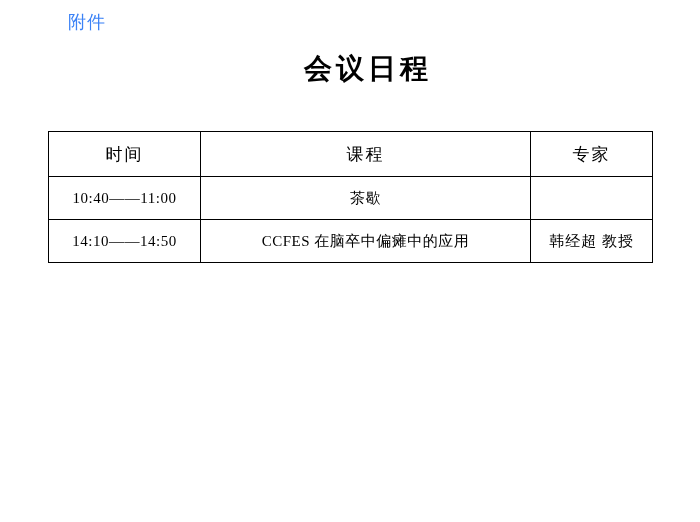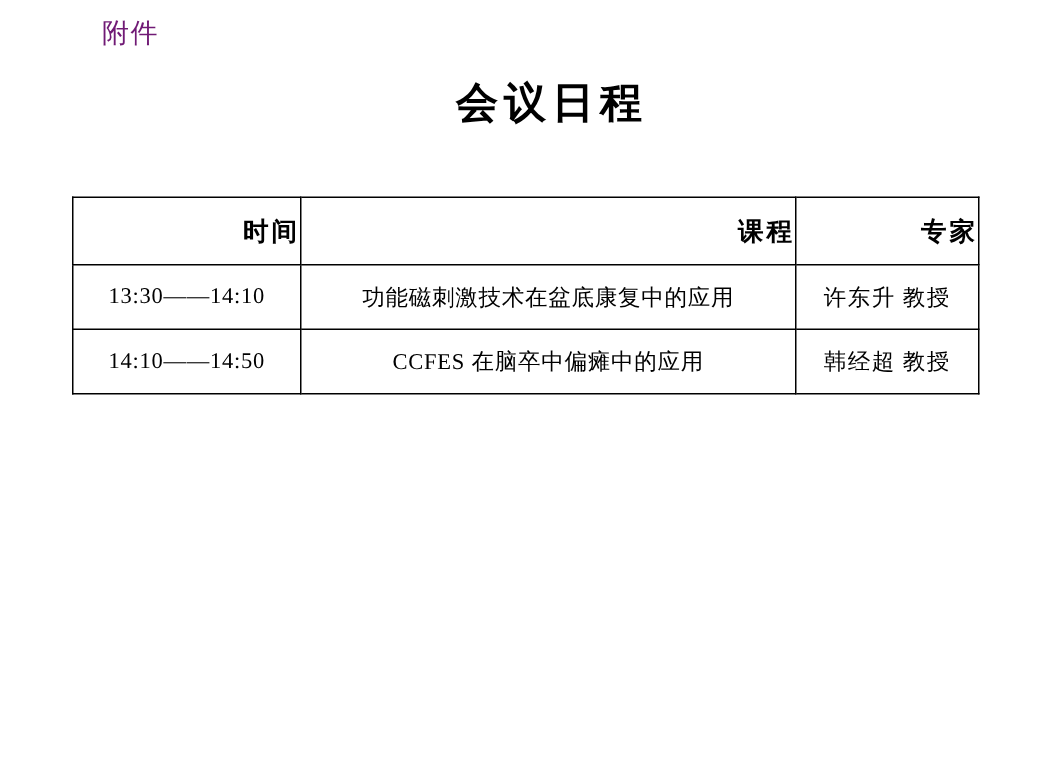--- a/index.html
+++ b/index.html
@@ -19,21 +19,21 @@
     width: 700px;
     height: 522px;
     box-sizing: border-box;
   }
   .attachment-label {
     position: absolute;
     left: 68px;
     top: 10px;
     font-size: 18px;
     letter-spacing: 1px;
-    color: #701a75;
+    color: #3b82f6;
   }
   .doc-title {
     position: absolute;
     left: 0;
     right: 0;
     top: 50px;
     text-align: center;
     font-size: 28px;
     font-weight: bold;
     letter-spacing: 4px;
@@ -56,25 +56,24 @@
     border: 1px solid #000000;
     padding: 0;
     height: 42px;
     font-size: 15px;
     font-weight: normal;
     vertical-align: middle;
     text-align: center;
     font-family: "Liberation Serif", "DejaVu Serif", serif;
   }
   table.agenda thead th {
-    font-weight: bold;
+    font-weight: normal;
     font-size: 17px;
     letter-spacing: 2px;
     height: 44px;
-    text-align: right;
   }
   col.c-time { width: 152px; }
   col.c-course { width: 330px; }
   col.c-expert { width: 122px; }
 
   td.time-cell {
     font-size: 15px;
     letter-spacing: 0.5px;
     font-family: "Liberation Serif", "DejaVu Serif", serif;
   }
@@ -106,23 +105,23 @@
       </colgroup>
       <thead>
         <tr>
           <th>时间</th>
           <th>课程</th>
           <th>专家</th>
         </tr>
       </thead>
       <tbody>
         <tr>
-          <td class="time-cell">13:30——14:10</td>
-          <td class="course-cell">功能磁刺激技术在盆底康复中的应用</td>
-          <td class="expert-cell">许东升 教授</td>
+          <td class="time-cell">10:40——11:00</td>
+          <td class="course-cell">茶歇</td>
+          <td class="expert-cell empty-cell"></td>
         </tr>
         <tr>
           <td class="time-cell">14:10——14:50</td>
           <td class="course-cell">CCFES 在脑卒中偏瘫中的应用</td>
           <td class="expert-cell">韩经超 教授</td>
         </tr>
       </tbody>
     </table>
   </div>
 

